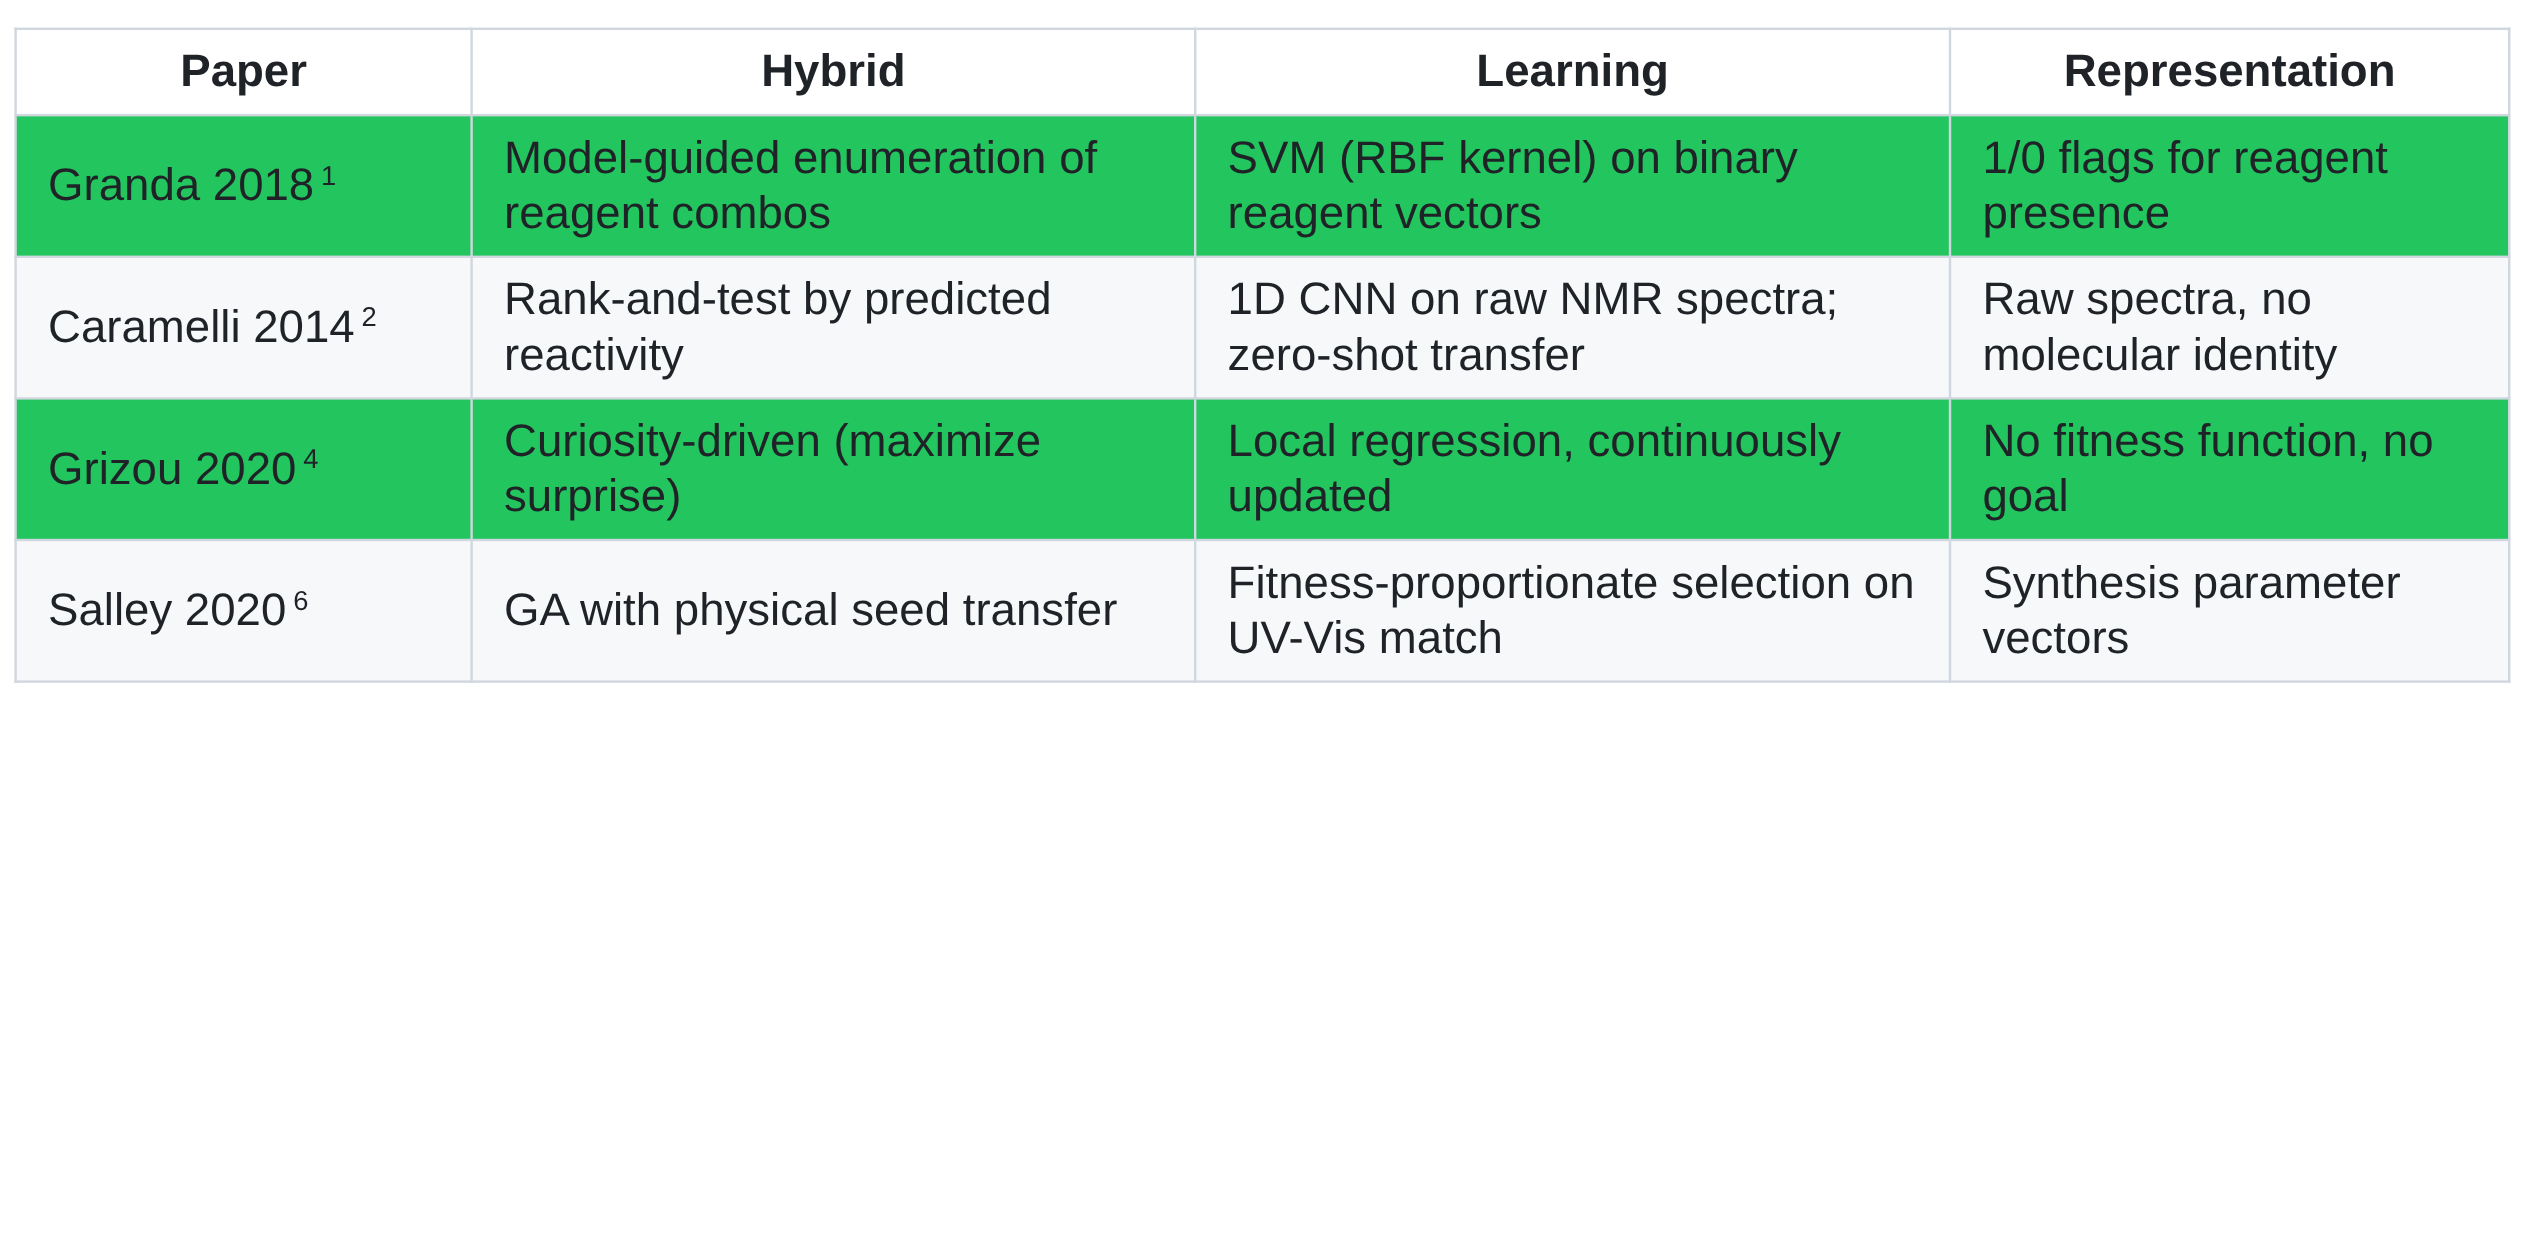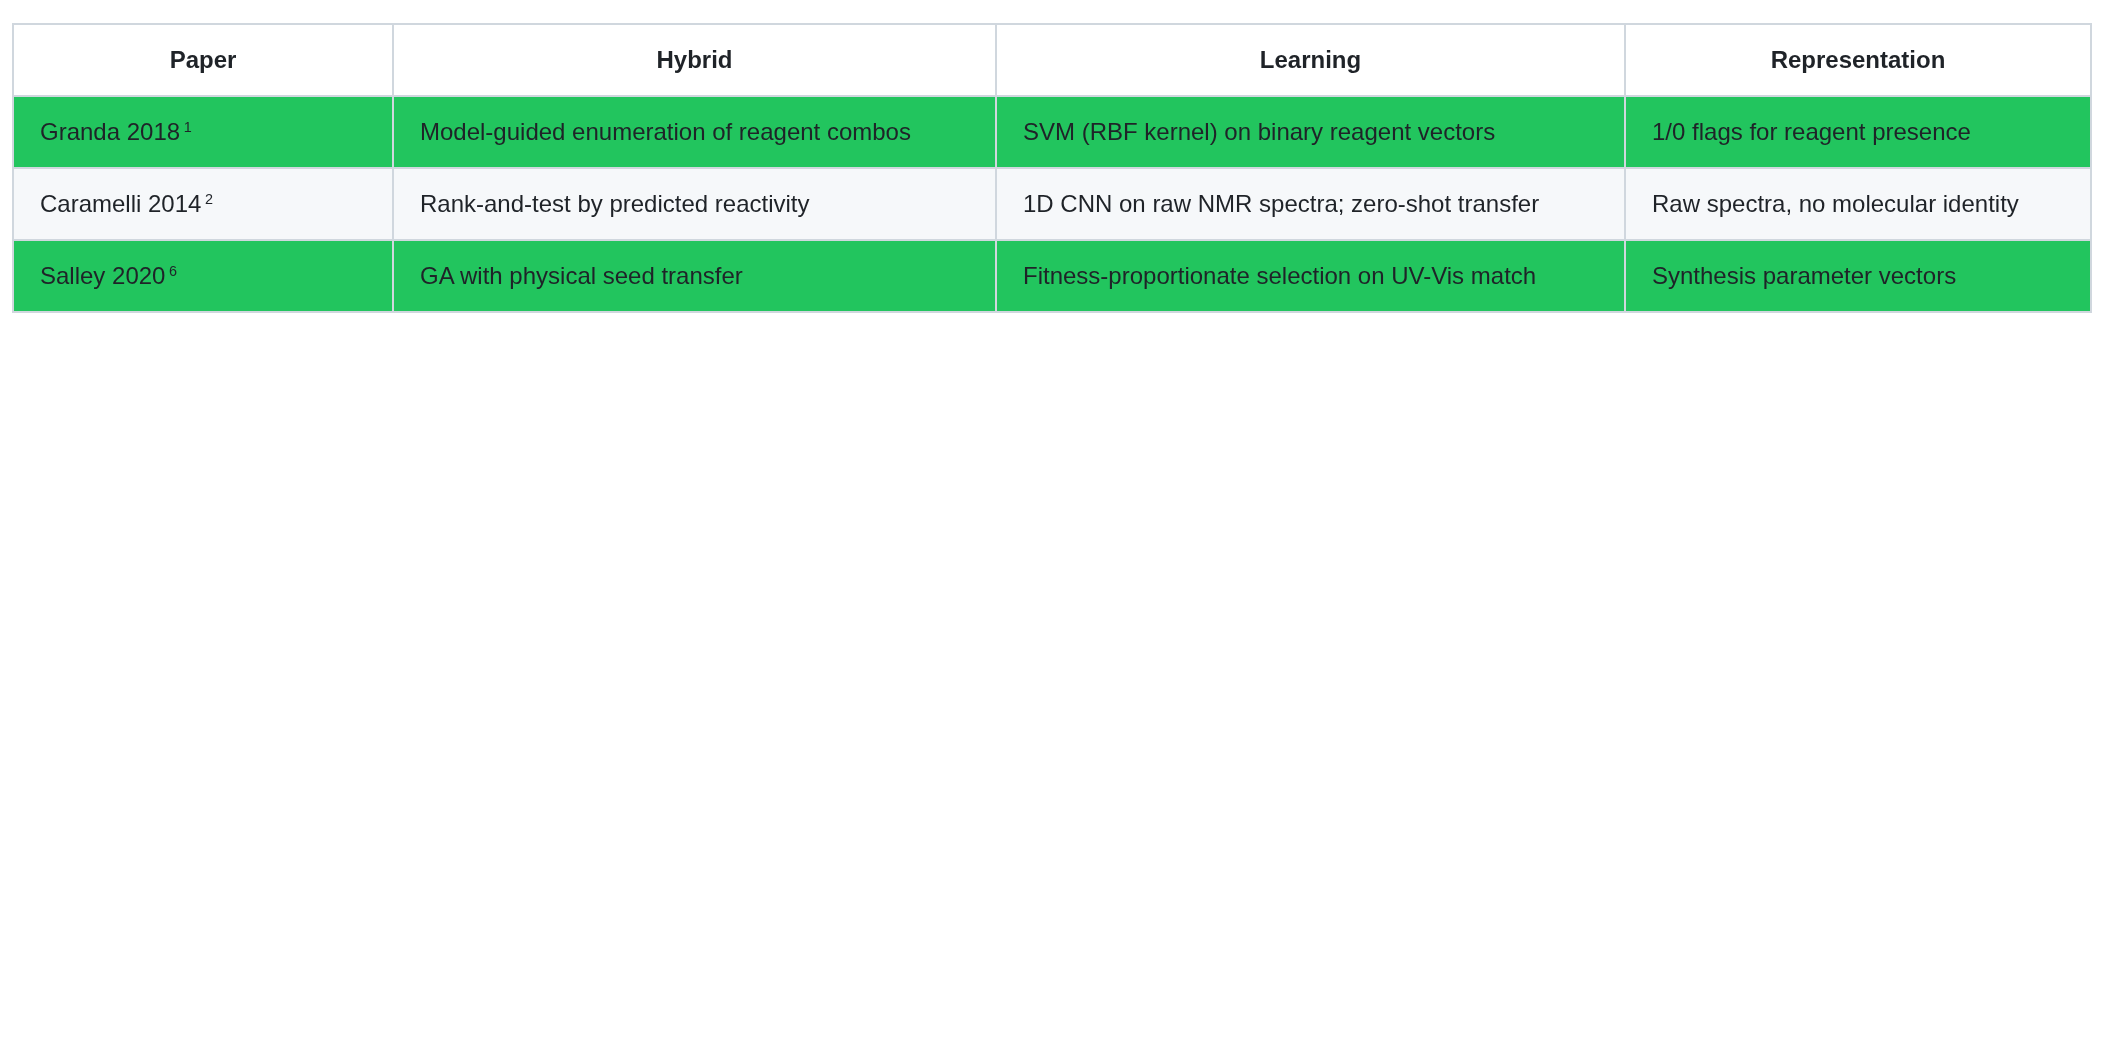--- a/index.html
+++ b/index.html
@@ -13,21 +13,21 @@
     -webkit-font-smoothing: antialiased;
   }
   .page {
     box-sizing: border-box;
     padding: 23px 16px 16px 12px;
   }
   table.compare {
     border-collapse: collapse;
     table-layout: fixed;
     width: 2078px;
-    font-size: 24px;
+    font-size: 38px;
     line-height: 46px;
   }
   table.compare col.c-paper          { width: 380px; }
   table.compare col.c-search         { width: 603px; }
   table.compare col.c-learning       { width: 629px; }
   table.compare col.c-representation { width: 466px; }
 
   table.compare th,
   table.compare td {
     border: 2px solid #d0d7de;
@@ -84,20 +84,26 @@
       </tr>
 
       <tr>
         <td><span>Caramelli 2014</span><sup class="fnref">2</sup></td>
         <td>Rank-and-test by predicted reactivity</td>
         <td>1D CNN on raw NMR spectra; zero-shot transfer</td>
         <td>Raw spectra, no molecular identity</td>
       </tr>
 
 
+      <tr>
+        <td><span>Grizou 2020</span><sup class="fnref">4</sup></td>
+        <td>Curiosity-driven (maximize surprise)</td>
+        <td>Local regression, continuously updated</td>
+        <td>No fitness function, no goal</td>
+      </tr>
 
 
       <tr>
         <td><span>Salley 2020</span><sup class="fnref">6</sup></td>
         <td>GA with physical seed transfer</td>
         <td>Fitness-proportionate selection on UV-Vis match</td>
         <td>Synthesis parameter vectors</td>
       </tr>
 
 

